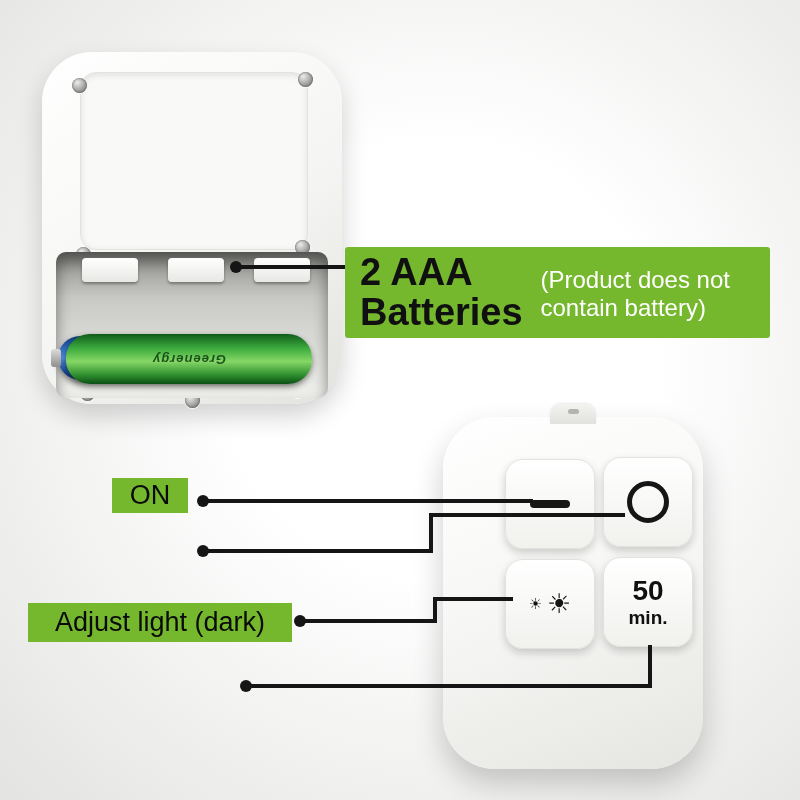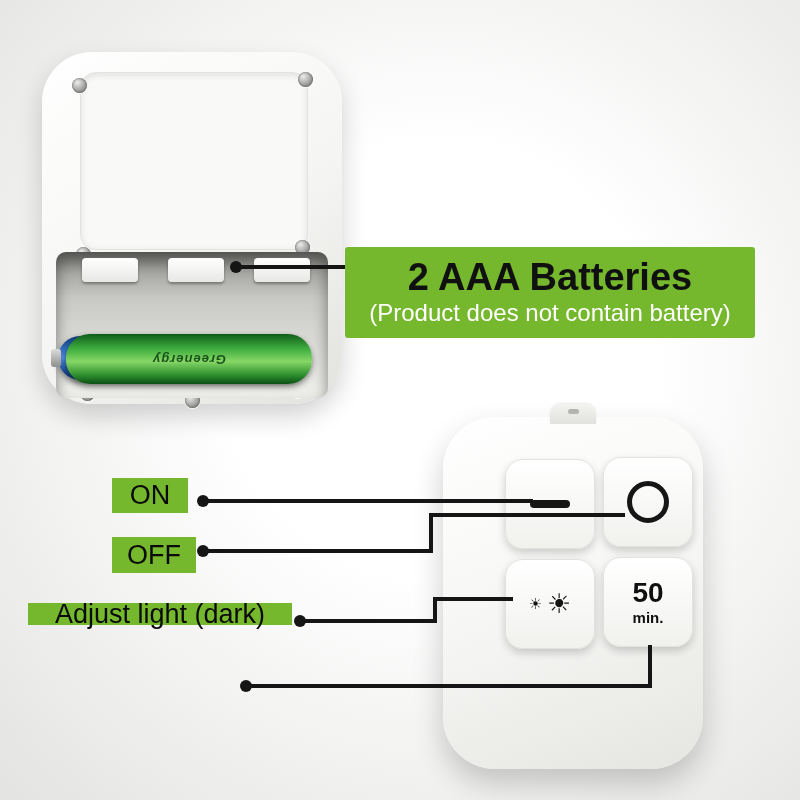--- a/index.html
+++ b/index.html
@@ -56,21 +56,21 @@
     background: linear-gradient(180deg,#0f5c1a 0%,#3fae3f 30%,#86d766 55%,#2e8f2e 82%,#0c4f15 100%);
     box-shadow: 0 3px 6px rgba(0,0,0,0.4);
     display:flex; align-items:center; justify-content:center;
   }
   .g-brand{ transform:rotate(180deg); font-size:13px; font-weight:bold; font-style:italic; color:#0b3d10; letter-spacing:1px; opacity:0.85; }
 
   
   .callout{
     position:absolute; left:345px; top:247px; width:410px; height:91px;
     background: var(--green); border-radius:3px;
-    display:flex; flex-direction:column; align-items:center; justify-content:center;
+    display:flex; align-items:center; justify-content:center;padding-left:15px;
   }
   .callout-title{ font-size:38px; font-weight:bold; color:#101010; line-height:1.05; }
   .callout-sub{ font-size:24px; color:#ffffff; margin-top:2px; }
 
   
   .remote{
     position:absolute; left:443px; top:417px; width:260px; height:352px;
     border-radius:52px;
     background: linear-gradient(160deg,#ffffff 0%,#f6f6f4 50%,#e5e5e2 100%);
     box-shadow: 0 14px 30px rgba(0,0,0,0.20);
@@ -89,30 +89,30 @@
     box-shadow: 0 4px 8px rgba(0,0,0,0.18), inset 0 1px 0 #ffffff;
     display:flex; align-items:center; justify-content:center;
   }
   .minus-glyph{ width:40px; height:8px; border-radius:4px; background:#161616; }
   .ring-glyph{ width:32px; height:32px; border:5px solid #161616; border-radius:50%; }
   .suns{ display:flex; align-items:center; gap:5px; color:#141414; }
   .sun-small{ font-size:15px; }
   .sun-large{ font-size:27px; }
   .timer{ display:flex; flex-direction:column; align-items:center; line-height:1.0; color:#101010; }
   .timer-value{ font-size:28px; font-weight:bold; }
-  .timer-unit{ font-size:15px; font-weight:bold; margin-top:3px; }
+  .timer-unit{ font-size:19px; font-weight:bold; margin-top:3px; }
 
   
   .tag{
     position:absolute; background: var(--green); color:#0a0a0a; font-size:27px;
     display:flex; align-items:center; justify-content:center;text-align:right;
   }
   .tag-on{ left:112px; top:478px; width:76px; height:35px; }
   .tag-off{ left:112px; top:537px; width:84px; height:36px; }
-  .tag-adjust{ left:28px; top:603px; width:264px; height:22px; }
+  .tag-adjust{ left:28px; top:603px; width:264px; height:39px; }
   .tag-control{ left:52px; top:669px; width:186px; height:39px; }
 
   
   .cline{ position:absolute; background: var(--line); }
   .dot{ position:absolute; width:12px; height:12px; border-radius:50%; background: var(--line); }
 </style>
 </head>
 <body>
 
 <div id="stage">
@@ -171,21 +171,20 @@
     </div>
     <div class="rbtn" style="left:160px;top:140px;">
       <div class="timer">
         <span class="timer-value">50</span>
         <span class="timer-unit">min.</span>
       </div>
     </div>
   </div>
 
   <div class="tag tag-on">ON</div>
-  <div class="tag tag-off">OFF</div>
   <div class="tag tag-adjust">Adjust light (dark)</div>
 
   <div class="dot" style="left:197px;top:495px;"></div>
   <div class="cline" style="left:203px;top:499px;width:330px;height:4px;"></div>
 
   <div class="dot" style="left:197px;top:545px;"></div>
   <div class="cline" style="left:203px;top:549px;width:230px;height:4px;"></div>
   <div class="cline" style="left:429px;top:513px;width:4px;height:40px;"></div>
   <div class="cline" style="left:429px;top:513px;width:196px;height:4px;"></div>
 

